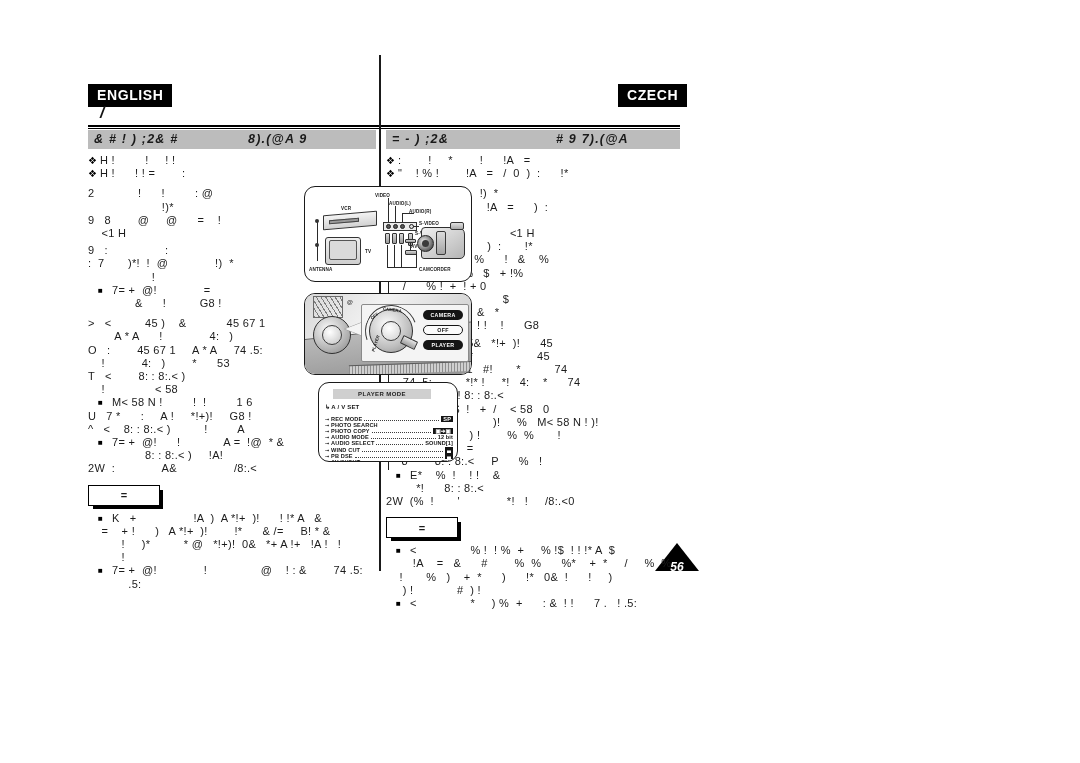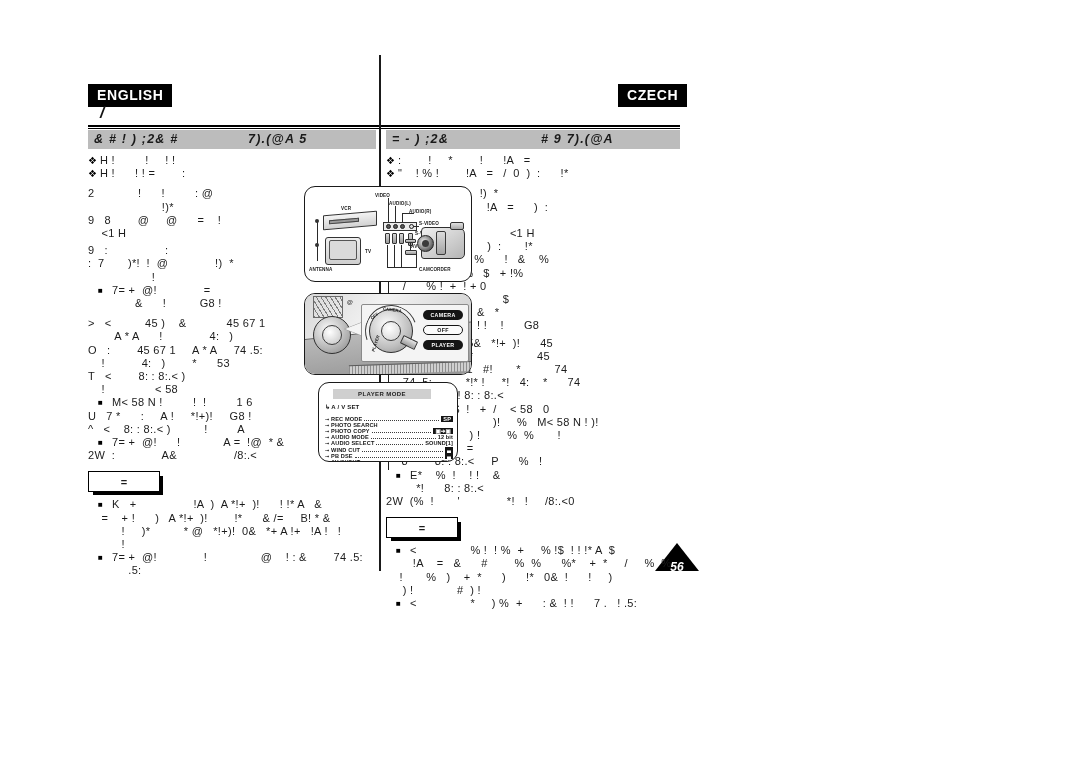--- a/index.html
+++ b/index.html
@@ -50,21 +50,21 @@
   #hdr-en { left: 88px; width: 288px; }
   #hdr-cz { left: 386px; width: 294px; }
   .hdr-bar .h-main, .hdr-bar .h-sub {
     position: absolute; top: 2px;
     font-size: 12.5px; font-weight: bold; font-style: italic;
     color: #1a1a1a; letter-spacing: 1.2px;
   }
   #hdr-en .h-main { left: 6px; }
   #hdr-en .h-sub  { left: 160px; }
   #hdr-cz .h-main { left: 6px; }
-  #hdr-cz .h-sub  { left: 155px; }
+  #hdr-cz .h-sub  { left: 170px; }
 
   
   .col { position: absolute; width: 288px; }
   #col-en { left: 88px; top: 154px; }
   #col-cz { left: 386px; top: 154px; width: 294px; }
 
   .ln {
     font-size: 11px; line-height: 13.2px;
     color: #1b1b1b; white-space: pre;
     font-family: "Liberation Sans", sans-serif;
@@ -351,21 +351,21 @@
   <div class="lang-badge" id="badge-en">ENGLISH</div>
   <div class="lang-badge" id="badge-cz">CZECH</div>
 
   <div class="sect-title">/</div>
   <div class="rule-double"></div>
 
   <div class="v-divider"></div>
 
   <div class="hdr-bar" id="hdr-en">
     <span class="h-main">&amp;  # !   )  ;2&amp;   #</span>
-    <span class="h-sub">7).(@A   5</span>
+    <span class="h-sub">8).(@A   9</span>
   </div>
   <div class="hdr-bar" id="hdr-cz">
     <span class="h-main">=           -    )  ;2&amp;</span>
     <span class="h-sub">#  9 7).(@A</span>
   </div>
 
   <div class="col" id="col-en">
       <div class="ln bullet-d">H !         !     ! !</div>
       <div class="ln bullet-d">H !      ! ! =        :</div>
       <div class="ln gap">2             !      !         : @</div>
@@ -380,20 +380,21 @@
       <div class="ln gap">&gt;   &lt;          45 )    &amp;            45 67 1</div>
       <div class="ln ">        A * A      !              4:   )</div>
       <div class="ln ">O   :        45 67 1     A * A     74 .5:</div>
       <div class="ln ">    !           4:   )        *      53</div>
       <div class="ln ">T   &lt;        8: : 8:.&lt; )</div>
       <div class="ln ">    !               &lt; 58</div>
       <div class="ln bullet-sq">M&lt; 58 N !         !  !         1 6</div>
       <div class="ln ">U   7 *      :     A !     *!+)!     G8 !</div>
       <div class="ln ">^   &lt;    8: : 8:.&lt; )          !         A</div>
       <div class="ln bullet-sq">7= +  @!      !             A =  !@  * &amp;</div>
+      <div class="ln ">                 8: : 8:.&lt; )     !A!</div>
       <div class="ln ">2W  :              A&amp;                 /8:.&lt;</div>
       <div class="notes-wrap">
         <div class="notes-box">
           <span class="nlabel">=</span>
         </div>
         <div class="ln bullet-sq">K   +                 !A  )  A *!+  )!      ! !* A   &amp;</div>
         <div class="ln ">    =    + !      )   A *!+  )!        !*      &amp; /=     B! * &amp;</div>
         <div class="ln ">          !     )*          * @   *!+)!  0&amp;   *+ A !+   !A !   !</div>
         <div class="ln ">          !</div>
         <div class="ln bullet-sq">7= +  @!              !                @    ! : &amp;        74 .5:</div>

